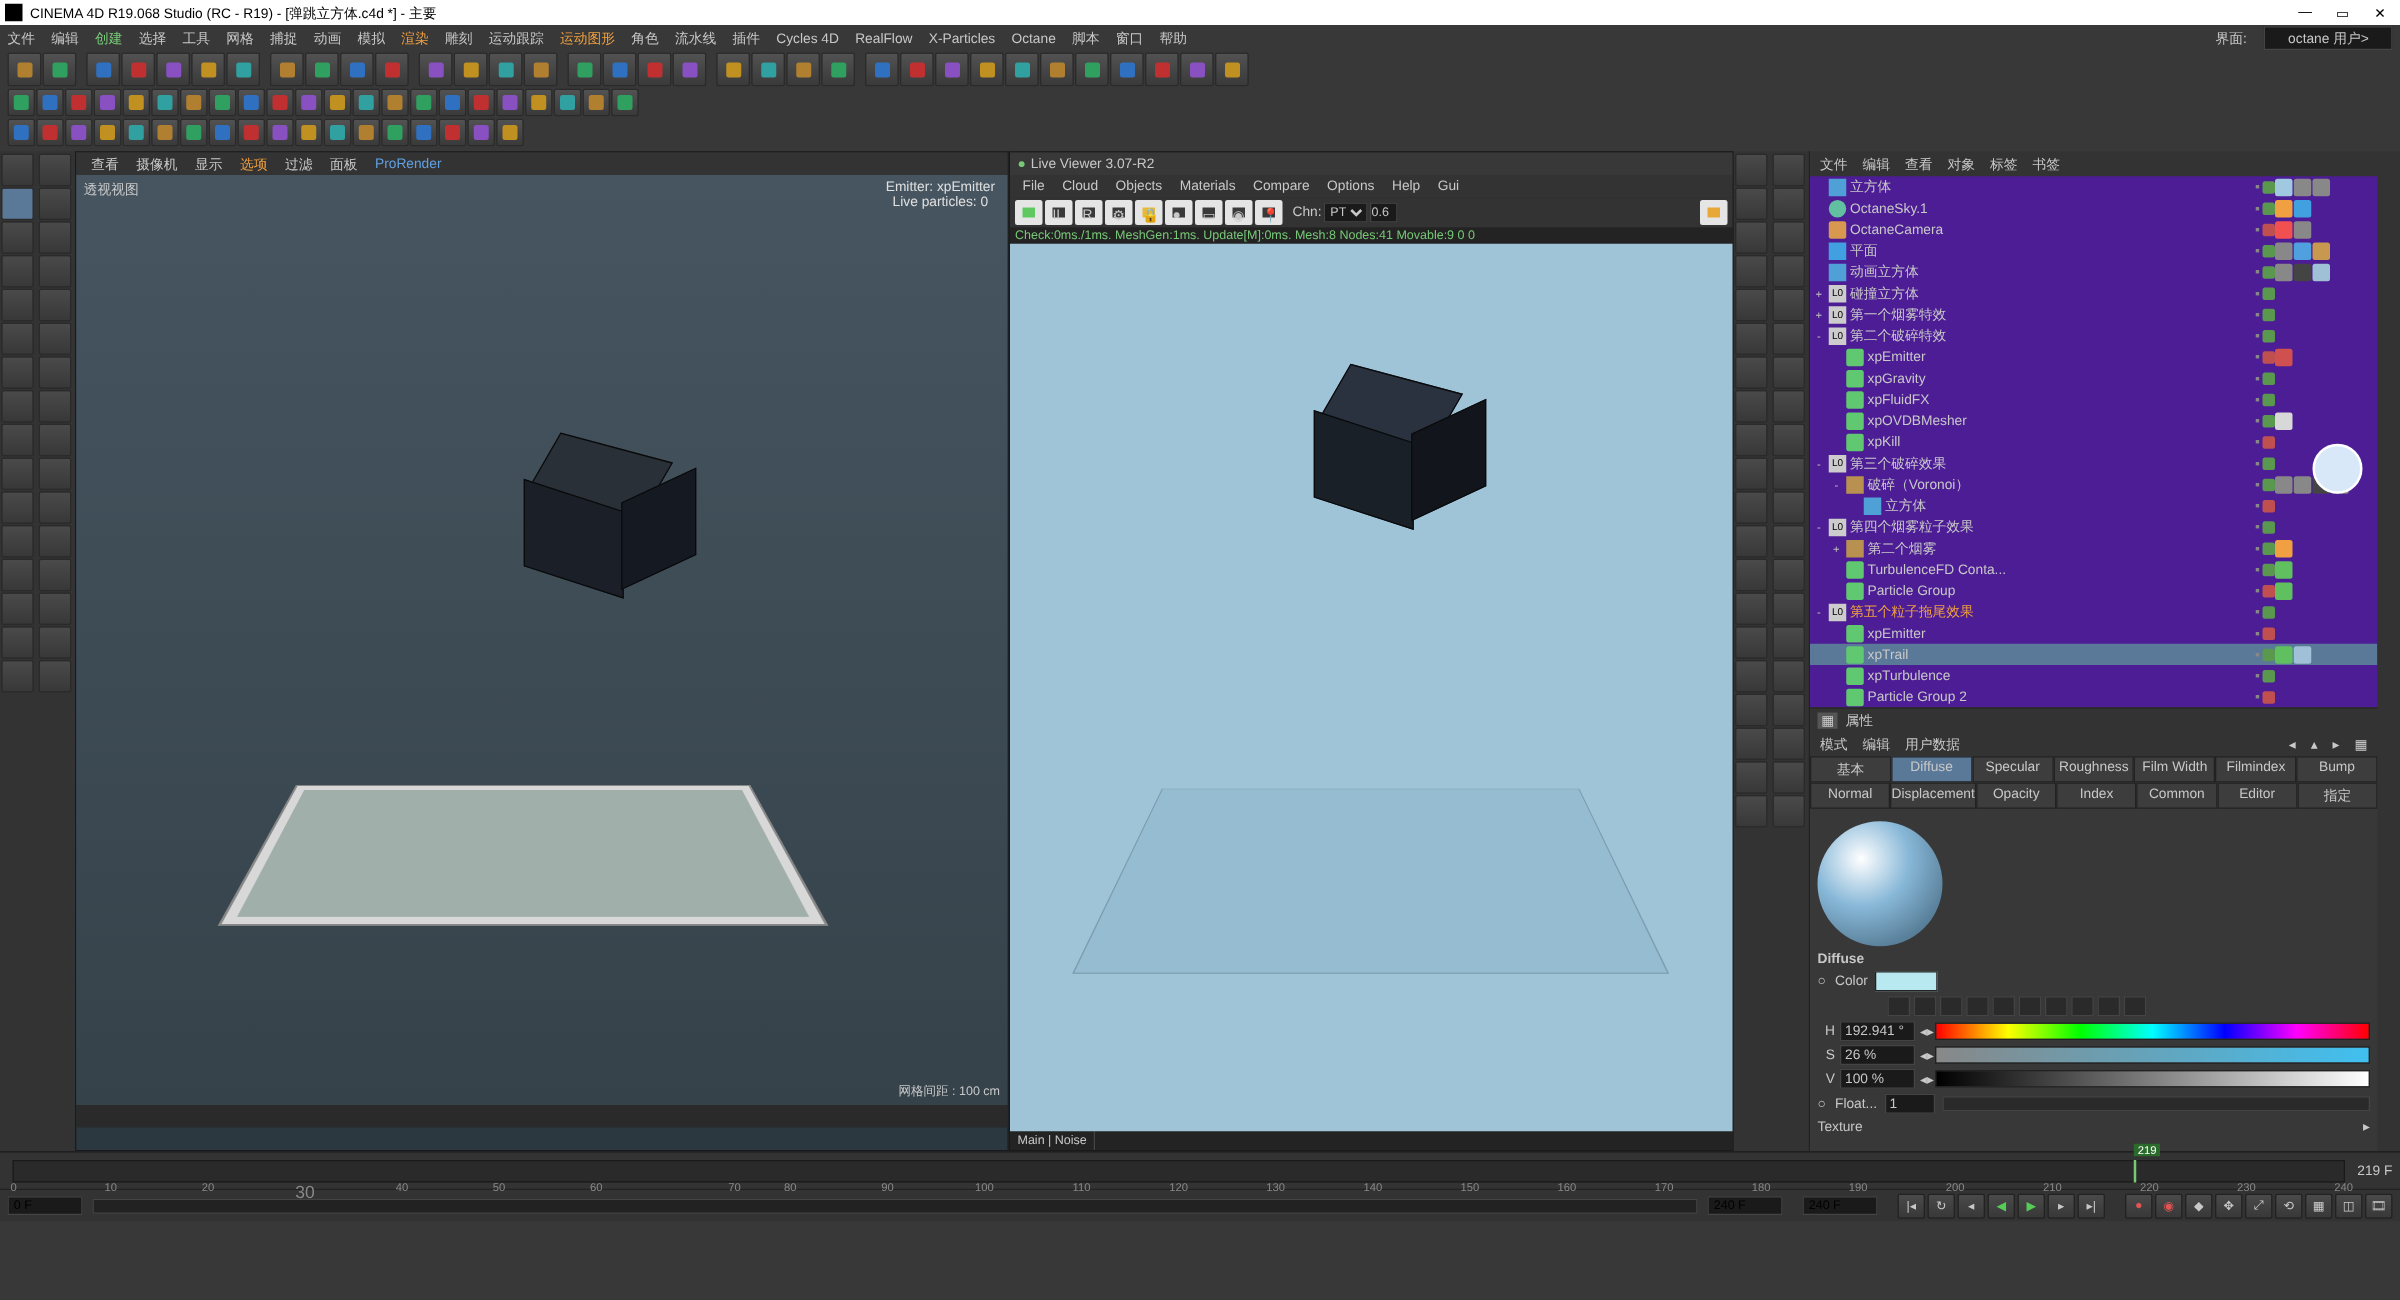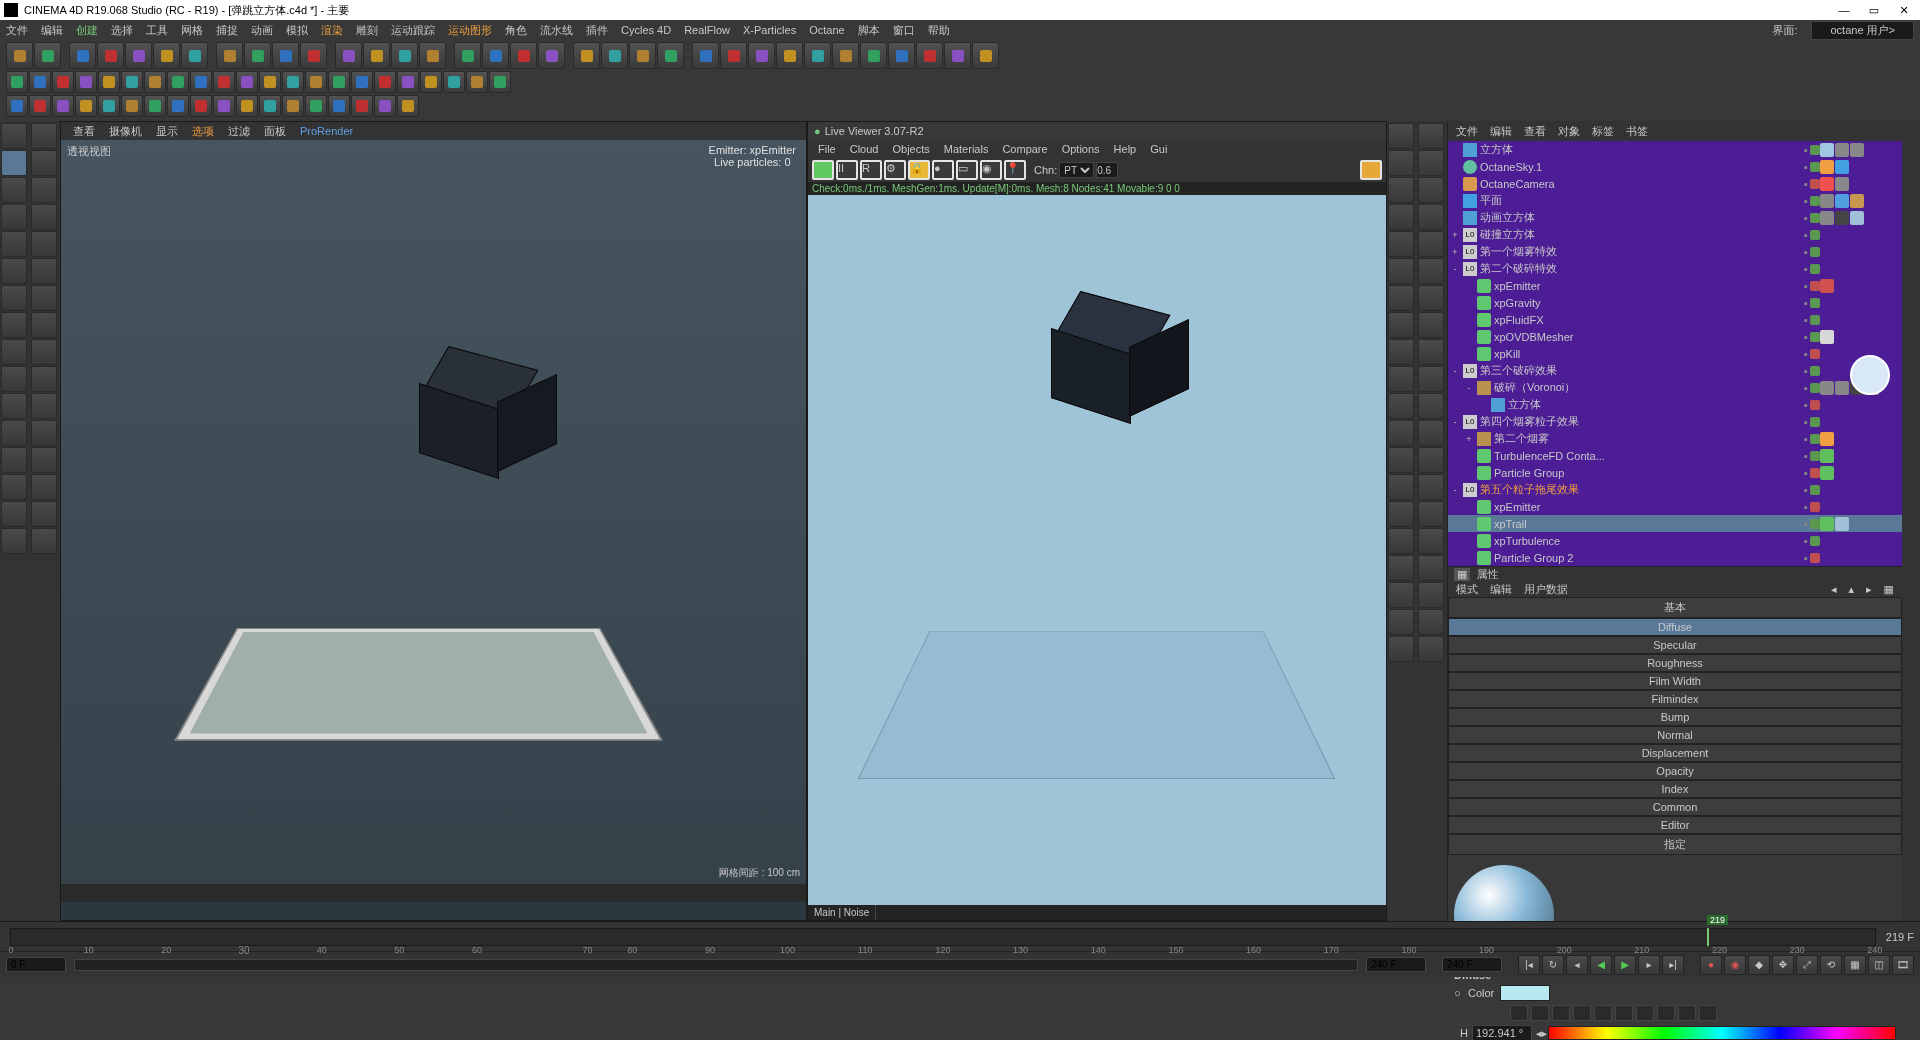--- a/index.html
+++ b/index.html
@@ -40,21 +40,21 @@
 .cubef.top { width: 90px; height: 50px; transform: skew(-30deg,15deg); left: 15px; top: -20px; background: #2a3038; }
 .cubef.front { width: 80px; height: 70px; transform: skewY(18deg); left: 0; top: 18px; }
 .cubef.side { width: 60px; height: 70px; transform: skewY(-25deg); left: 78px; top: 10px; background: #151a22; }
 .platform { position: absolute; left: 20%; top: 58%; width: 56%; height: 28%; background: #d8d8d8; transform: perspective(600px) rotateX(58deg); border: 2px solid #888; }
 .platform .water { position: absolute; inset: 8px; background: rgba(60,100,90,0.35); }
 
 .liveviewer { background: #2a2a2a; border: 1px solid #1a1a1a; display: flex; flex-direction: column; }
 .lvhead { background: #383838; height: 18px; display: flex; align-items: center; padding: 0 6px; font-size: 11px; }
 .lvmenu { background: #333; height: 18px; display: flex; align-items: center; gap: 14px; padding: 0 10px; font-size: 11px; }
 .lvtoolbar { background: #333; height: 24px; display: flex; align-items: center; gap: 2px; padding: 0 4px; }
-.lvtb { width: 22px; height: 20px; background: #3a3a3a; border: 2px solid #e5e5e5; border-radius: 2px; cursor: pointer; }
+.lvtb { width: 22px; height: 20px; background: #3a3a3a; border: 6px solid #e5e5e5; border-radius: 2px; cursor: pointer; }
 .lvcanvas { flex: 1; background: #9fc4d8; position: relative; }
 .lvstatus { background: #232323; font-size: 10px; color: #78c878; padding: 1px 4px; }
 .lvbottom { display: flex; background: #232323; font-size: 10px; }
 .lvbottom .cell { padding: 2px 6px; border-right: 1px solid #444; }
 .optchan { background: #1a1a1a; color: #c8c8c8; border: 1px solid #444; font-size: 10px; height: 16px; }
 
 .rightpanel { background: #383838; display: flex; flex-direction: column; border-left: 1px solid #222; }
 .rptabs { height: 20px; background: #333; display: flex; align-items: center; gap: 12px; padding: 0 8px; font-size: 11px; }
 .objtree { flex: 1; overflow: hidden; background: #4c1d95; min-height: 0; }
 .objrow { display: flex; align-items: center; height: 17px; padding: 0 2px; font-size: 11px; }
@@ -64,21 +64,21 @@
 .objname { flex: 1; }
 .objctrls { display: flex; gap: 2px; align-items: center; }
 .dot { width: 10px; height: 10px; border-radius: 2px; }
 .dotg { background: #5a9850; }
 .dotr { background: #c05050; }
 .taggrp { display: flex; gap: 1px; }
 .tag { width: 14px; height: 14px; border-radius: 2px; }
 
 .attrpanel { height: 355px; background: #383838; border-top: 1px solid #222; display: flex; flex-direction: column; }
 .attrhead { height: 18px; background: #333; padding: 0 6px; display: flex; align-items: center; }
-.attrtabs { display: flex; flex-wrap: wrap; flex-direction: column; }
+.attrtabs { display: flex; flex-wrap: wrap; }
 .atab { padding: 2px 0; text-align: center; border: 1px solid #222; background: #3d3d3d; font-size: 11px; cursor: pointer; flex: 1; }
 .atab.active { background: #5a7898; }
 .attrbody { padding: 6px; flex: 1; }
 .sphere { width: 100px; height: 100px; border-radius: 50%; background: radial-gradient(circle at 35% 30%, #fff, #88b8d8 40%, #3a5a70 100%); margin: 4px 0; }
 .colorrow { display: flex; align-items: center; gap: 6px; margin: 4px 0; font-size: 11px; }
 .swatch { width: 50px; height: 16px; background: #b8e8f0; border: 1px solid #222; }
 .hsvrow { display: flex; align-items: center; gap: 4px; margin: 3px 0; font-size: 11px; }
 .hsvlabel { width: 14px; text-align: right; }
 .hsvval { width: 60px; background: #1a1a1a; padding: 1px 3px; border: 1px solid #444; }
 .hsvslider { flex: 1; height: 14px; border: 1px solid #222; position: relative; }
@@ -934,21 +934,21 @@
   <div class="farright"></div>
 
   <div class="timeline">
     <div class="timetrack">
       <div class="timemark" style="left:91%"></div>
       <div style="position:absolute;left:91%;top:-14px;background:#2a6a2a;color:#fff;padding:0 3px;font-size:9px">219</div>
       <div id="ticks">
           <div style="position: absolute; left: 0%; top: 100%; font-size: 9px; color: rgb(136, 136, 136); transform: translateX(-50%);">0</div>
           <div style="position: absolute; left: 4.16667%; top: 100%; font-size: 9px; color: rgb(136, 136, 136); transform: translateX(-50%);">10</div>
           <div style="position: absolute; left: 8.33333%; top: 100%; font-size: 9px; color: rgb(136, 136, 136); transform: translateX(-50%);">20</div>
-          <div style="position: absolute; left: 12.5%; top: 100%; font-size: 10px; color: rgb(136, 136, 136); transform: translateX(-50%);">30</div>
+          <div style="position: absolute; left: 12.5%; top: 100%; font-size: 14px; color: rgb(136, 136, 136); transform: translateX(-50%);">30</div>
           <div style="position: absolute; left: 16.6667%; top: 100%; font-size: 9px; color: rgb(136, 136, 136); transform: translateX(-50%);">40</div>
           <div style="position: absolute; left: 20.8333%; top: 100%; font-size: 9px; color: rgb(136, 136, 136); transform: translateX(-50%);">50</div>
           <div style="position: absolute; left: 25%; top: 100%; font-size: 9px; color: rgb(136, 136, 136); transform: translateX(-50%);">60</div>
           <div style="position: absolute; left: 29.1667%; top: 100%; font-size: 9px; color: rgb(136, 136, 136); transform: translateX(-50%); margin-left: 33px;">70</div>
           <div style="position: absolute; left: 33.3333%; top: 100%; font-size: 9px; color: rgb(136, 136, 136); transform: translateX(-50%);">80</div>
           <div style="position: absolute; left: 37.5%; top: 100%; font-size: 9px; color: rgb(136, 136, 136); transform: translateX(-50%);">90</div>
           <div style="position: absolute; left: 41.6667%; top: 100%; font-size: 9px; color: rgb(136, 136, 136); transform: translateX(-50%);">100</div>
           <div style="position: absolute; left: 45.8333%; top: 100%; font-size: 9px; color: rgb(136, 136, 136); transform: translateX(-50%);">110</div>
           <div style="position: absolute; left: 50%; top: 100%; font-size: 9px; color: rgb(136, 136, 136); transform: translateX(-50%);">120</div>
           <div style="position: absolute; left: 54.1667%; top: 100%; font-size: 9px; color: rgb(136, 136, 136); transform: translateX(-50%);">130</div>

